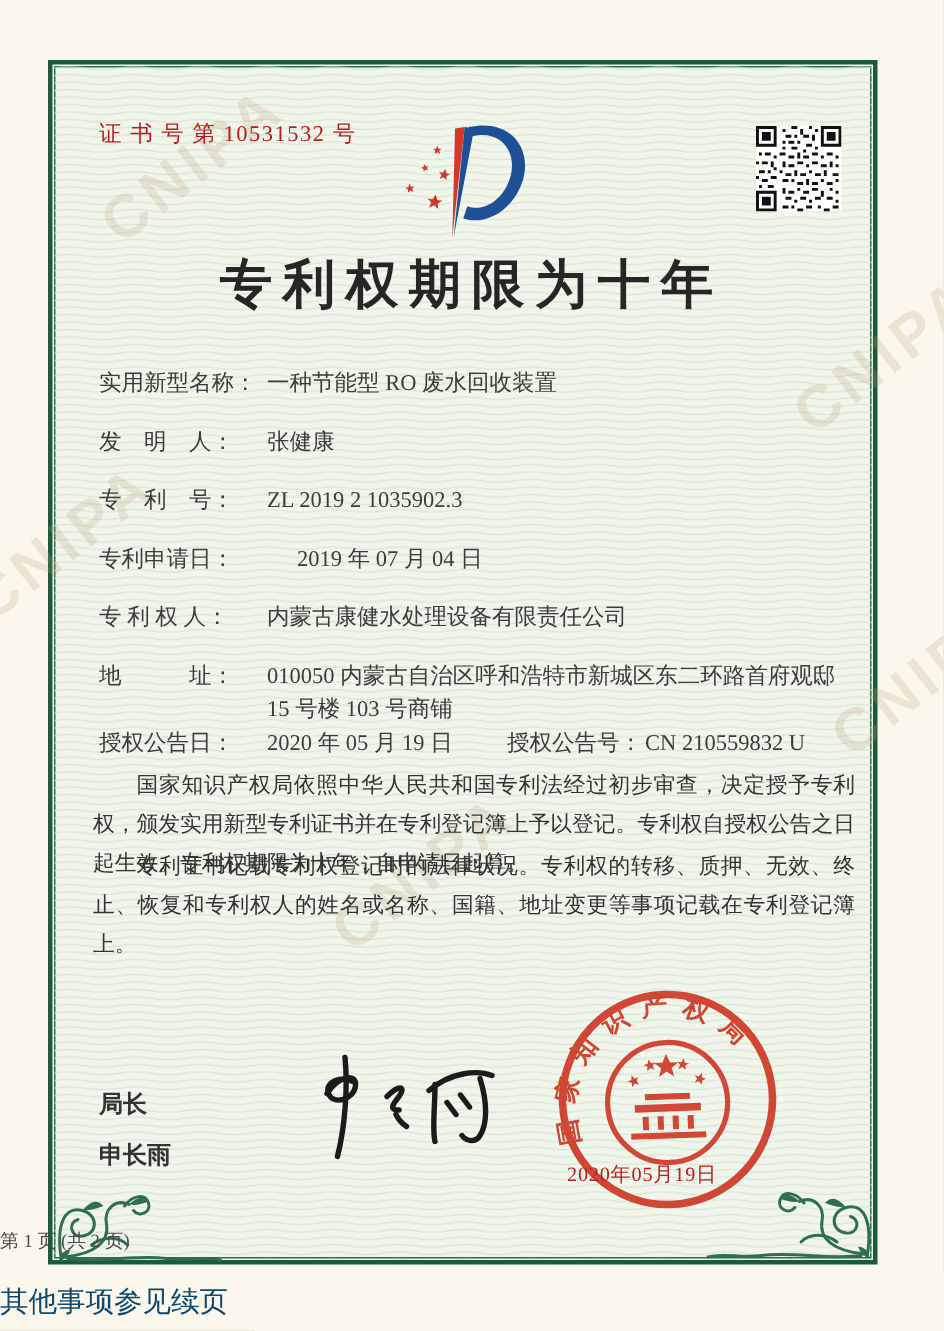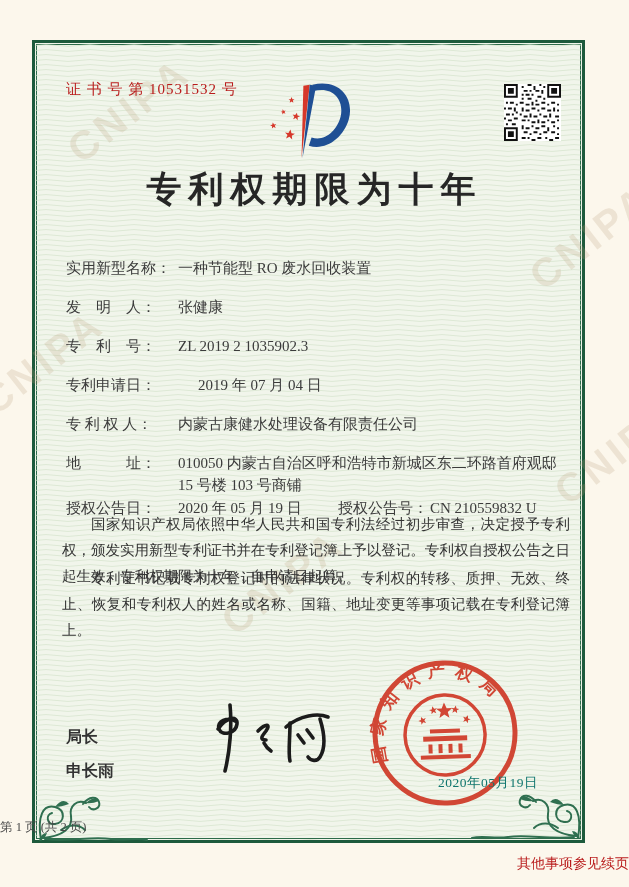--- a/index.html
+++ b/index.html
@@ -29,47 +29,47 @@
     letter-spacing:1px; color:#b91c1c; z-index:2;
   }
   .logo { position:absolute; left:260px; top:82px; width:94px; height:80px; z-index:2; }
   .qr { position:absolute; left:504px; top:84px; width:57px; height:57px; z-index:2; }
   .title {
     position:absolute; left:0; right:0; top:166px; text-align:center;
     font-size:35px; font-weight:bold; letter-spacing:7px; color:#262626; z-index:2;
   }
   .row {
     position:absolute; left:66px; right:56px; display:flex;
-    font-size:15px; line-height:1.45; z-index:2;margin-top:12px;
+    font-size:15px; line-height:1.45; z-index:2;
   }
   .lbl { flex:0 0 112px; white-space:pre; color:#3b3b3b; }
   .val { flex:1; color:#3b3b3b; }
   .row2 .pair2 { margin-left:10px; white-space:nowrap;text-align:center; }
   .para {
     position:absolute; left:62px; width:508px; font-size:14.5px;
     line-height:1.78; text-indent:2em; color:#333; z-index:2; text-align:justify;
   }
   .officer {
     position:absolute; left:66px; top:720px; z-index:2;
     font-family:"Liberation Sans","DejaVu Sans",sans-serif;
     font-size:16px; font-weight:600; color:#333; line-height:2.1;
   }
   .signature { position:absolute; left:192px; top:698px; width:150px; height:92px; z-index:2; }
   .seal { position:absolute; left:365px; top:653px; width:160px; height:160px; z-index:3; transform:rotate(-2deg); opacity:0.93; }
   .seal-date {
-    position:absolute; left:398px; top:774px; width:140px; text-align:right;
-    color:#0f766e; font-size:13.5px; letter-spacing:0.5px; z-index:4;
+    position:absolute; left:378px; top:774px; width:140px; text-align:left;
+    color:#b91c1c; font-size:13.5px; letter-spacing:0.5px; z-index:4;
   }
   .page-info {
     position:absolute; left:0; right:0; top:819px; text-align:left;
     font-size:12.5px; color:#4a4a4a; z-index:2;
   }
   .cont-note {
-    position:absolute; left:0; right:0; top:855px; text-align:right;
-    font-size:14px; color:#b91c1c; z-index:2;
+    position:absolute; left:0; right:0; top:855px; text-align:left;
+    font-size:19px; color:#0c4a6e; z-index:2;
   }
   .orn { position:absolute; z-index:1; }
   .orn-left { left:33px; top:746px; width:118px; height:97px; }
   .orn-right { left:468px; top:742px; width:118px; height:101px; transform:scaleX(-1); }
 </style>
 </head>
 <body>
 
 <div class="page">
 

